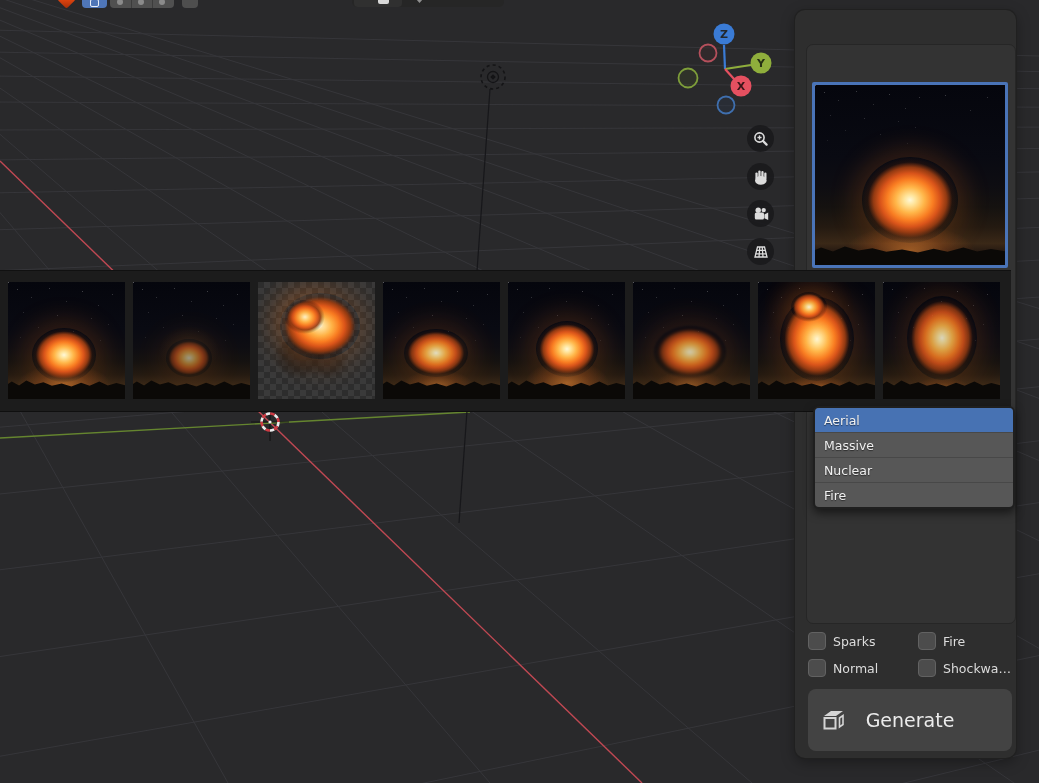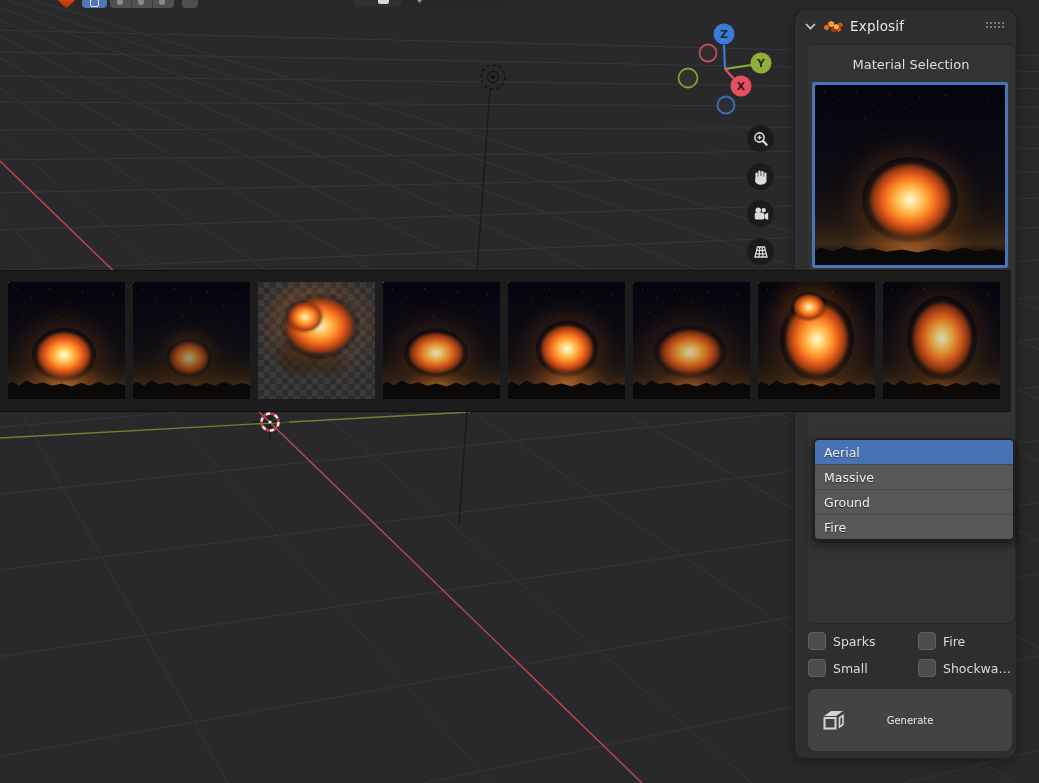--- a/index.html
+++ b/index.html
@@ -71,35 +71,35 @@
      69% 56%,77% 42%,84% 55%,91% 47%,100% 56%,100% 100%,0 100%);}
 
   
   .cb-grid{position:absolute;left:13px;top:622px;width:202px;display:grid;
            grid-template-columns:110px 1fr;row-gap:9px;}
   .cb-item{display:flex;align-items:center;height:18px;}
   .cb-box{width:16px;height:16px;background:#4c4c4c;border:1px solid #626262;border-radius:4px;flex:0 0 auto;}
   .cb-label{margin-left:7px;font-size:12.5px;color:#dcdcdc;white-space:nowrap;overflow:hidden;}
   .generate{position:absolute;left:13px;top:679px;width:204px;height:62px;background:#434343;border-radius:8px;
             display:flex;align-items:center;justify-content:center;}
-  .generate span{font-size:10px;color:#ebebeb;}
+  .generate span{font-size:19px;color:#ebebeb;}
   .generate svg{position:absolute;left:14px;top:19px;}
 
   
   .strip{position:absolute;left:0;top:270px;width:1011px;height:142px;background:#1c1c1c;z-index:6;
          border-top:1px solid #111;border-bottom:1px solid #0f0f0f;box-sizing:border-box;}
   .thumb{position:absolute;top:11px;width:117px;height:117px;overflow:hidden;background:#05060b;}
   .thumb.selected{background-color:#2d2d2d;background-image:
      linear-gradient(45deg,#3a3a3a 25%,transparent 25%,transparent 75%,#3a3a3a 75%),
      linear-gradient(45deg,#3a3a3a 25%,transparent 25%,transparent 75%,#3a3a3a 75%);
      background-size:12px 12px;background-position:0 0,6px 6px;}
 
   
   .type-pop{position:absolute;left:813px;top:406px;width:198px;z-index:7;background:#1f1f1f;border-radius:6px;
-            padding:2px;box-shadow:0 4px 10px rgba(0,0,0,.55);margin-top:32px;}
+            padding:2px;box-shadow:0 4px 10px rgba(0,0,0,.55);}
   .type-list{border-radius:4px;overflow:hidden;background:#575757;}
   .type-row{height:24px;display:flex;align-items:center;padding-left:9px;font-size:12.5px;color:#f1f1f1;
             text-shadow:0 1px 1px rgba(0,0,0,.5);border-bottom:1px solid #484848;}
   .type-row:last-child{border-bottom:none;}
   .type-row.selected{background:#4772b3;}
 </style>
 </head>
 <body>
 
 <div class="stage">
@@ -222,63 +222,43 @@
   <div class="nav-btn" style="top:238px">
     <svg width="18" height="18" viewBox="-9 -9 18 18">
       <g fill="none" stroke="#dcdcdc" stroke-width="1.3">
         <path d="M-6 5 L-3.5 -5 L3.5 -5 L6 5 Z"></path>
         <path d="M-1.2 -5 L-2 5 M1.2 -5 L2 5 M-4.6 -1.6 L4.6 -1.6 M-5.4 1.8 L5.4 1.8"></path>
       </g>
     </svg>
   </div>
 
   <div class="panel">
-    <div class="panel-header">
-      <svg width="11" height="7" viewBox="0 0 11 7">
-        <polyline points="1,1 5.5,5.5 10,1" fill="none" stroke="#cfcfcf" stroke-width="1.6"></polyline>
-      </svg>
-      <div class="flame"></div>
-      <div class="panel-title">Explosif</div>
-      <div class="grip">
-        <i></i>
-          <i></i>
-          <i></i>
-          <i></i>
-          <i></i>
-          <i></i>
-          <i></i>
-          <i></i>
-          <i></i>
-          <i></i>
-      </div>
-    </div>
 
     <div class="subpanel">
-      <div class="subpanel-title">Material Selection</div>
       <div class="preview">
         <div class="scene"></div>
         <div class="stars"></div>
         <div class="glow" style="left:50%;top:92%;width:130px;height:52px;transform:translate(-50%,-50%)"></div>
         <div class="fireball" style="left:50%;top:64%;width:96px;height:86px;transform:translate(-50%,-50%)"></div>
         <div class="ground"></div>
       </div>
     </div>
 
     <div class="cb-grid" id="cb-grid">
         <div class="cb-item">
           <span class="cb-box"></span>
           <span class="cb-label">Sparks</span>
         </div>
         <div class="cb-item">
           <span class="cb-box"></span>
           <span class="cb-label">Fire</span>
         </div>
         <div class="cb-item">
           <span class="cb-box"></span>
-          <span class="cb-label">Small</span>
+          <span class="cb-label">Normal</span>
         </div>
         <div class="cb-item">
           <span class="cb-box"></span>
           <span class="cb-label">Shockwa…</span>
         </div>
       </div>
 
     <div class="generate">
       <svg width="24" height="23" viewBox="0 0 24 23">
         <polygon points="2,8 9,3 21,3 14,8" fill="#d5d5d5"></polygon>
@@ -348,18 +328,18 @@
           <div class="fireball" style="left: 50%; top: 48%; width: 70px; height: 84px; opacity: 0.85; position: absolute; transform: translate(-50%, -50%);"></div>
           <div class="ground"></div>
         </div>
       </div>
   </div>
 
   <div class="type-pop">
     <div class="type-list" id="type-list">
         <div class="type-row selected">Aerial</div>
         <div class="type-row">Massive</div>
-        <div class="type-row">Ground</div>
+        <div class="type-row">Nuclear</div>
         <div class="type-row">Fire</div>
       </div>
   </div>
 
 </div>
 
 </body></html>

